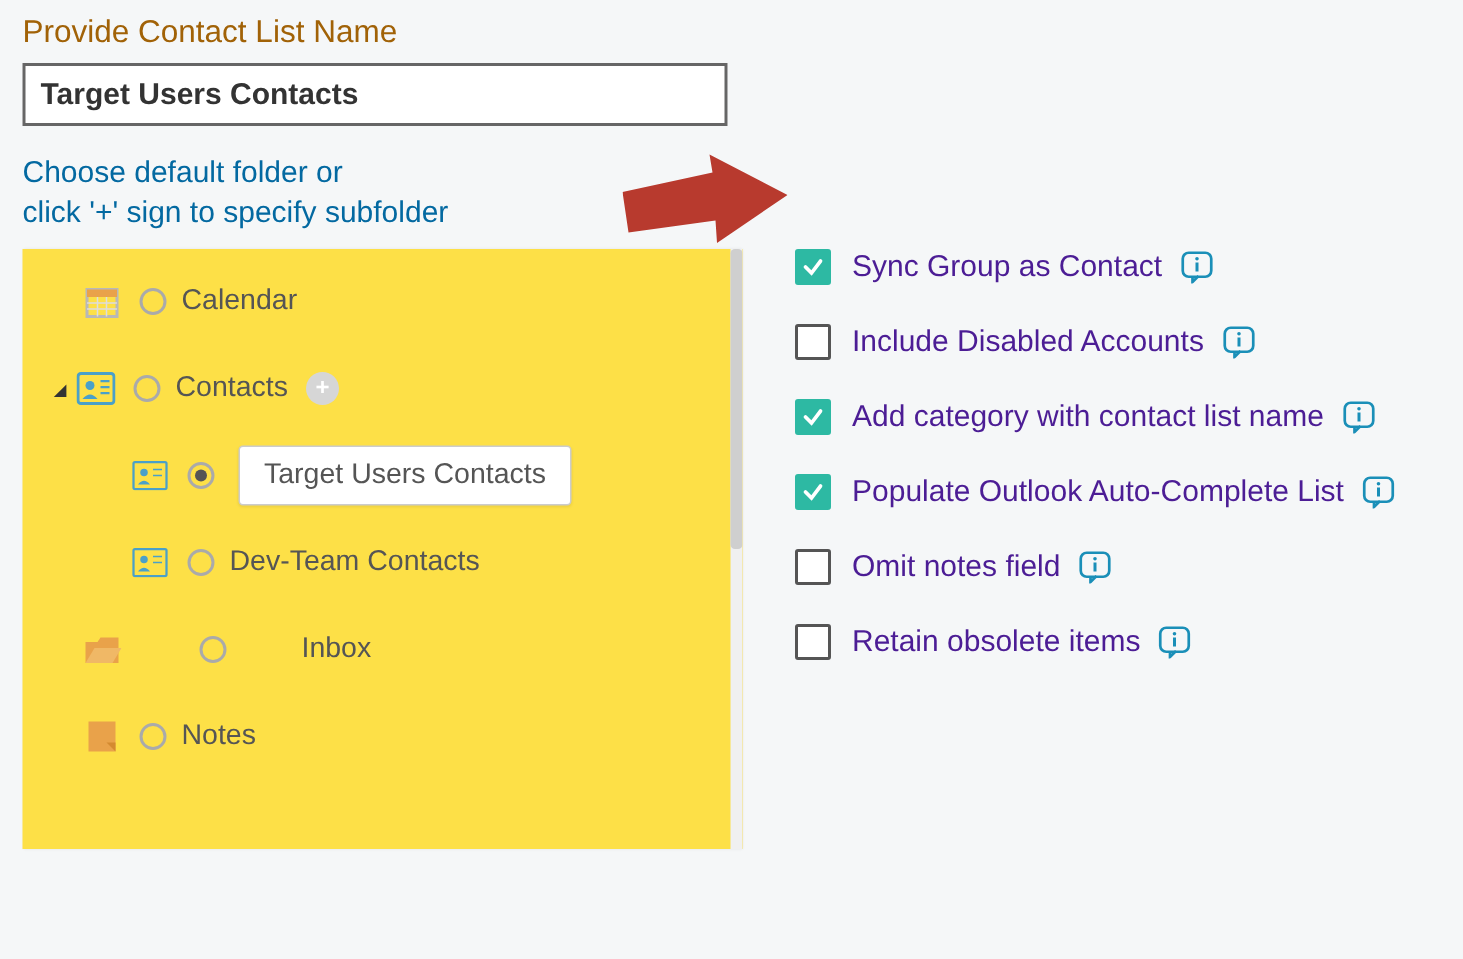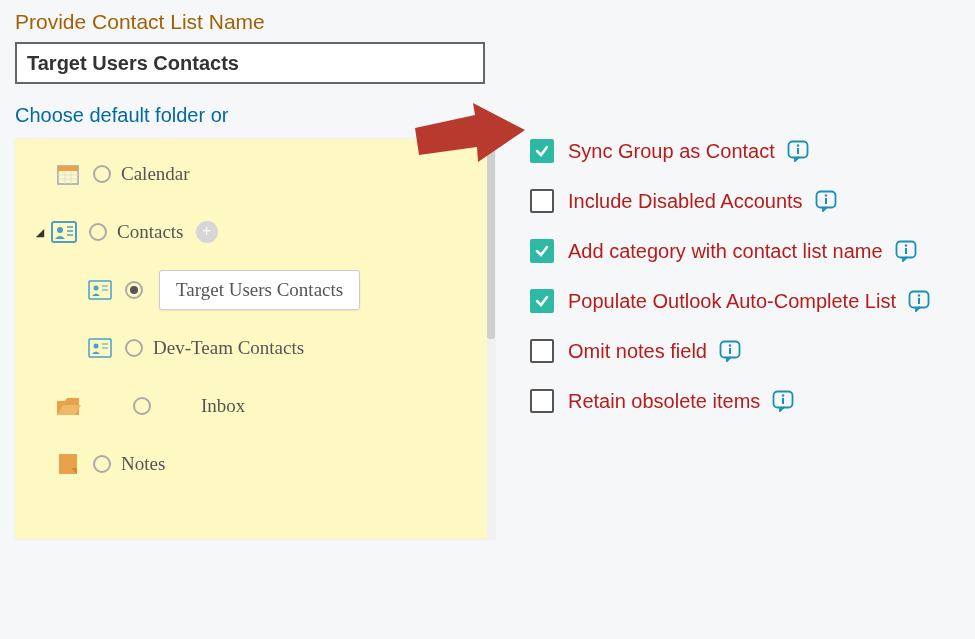--- a/index.html
+++ b/index.html
@@ -35,26 +35,25 @@
       margin-bottom: 10px;
     }
     .columns {
       display: flex;
       align-items: flex-start;
       gap: 35px;
     }
     .folder-panel {
       width: 480px;
       height: 400px;
-      background: #fef9c3;
+      background: #fde047;
       position: relative;
       padding: 18px 10px 0 10px;
       overflow: hidden;
       box-shadow: 0 0 2px rgba(0,0,0,0.08);
-      font-family: Liberation Serif, serif;
     }
     .scrollbar-track {
       position: absolute;
       right: 0;
       top: 0;
       bottom: 0;
       width: 8px;
       background: #f0f0f0;
     }
     .scrollbar-thumb {
@@ -133,21 +132,21 @@
       margin-left: 6px;
     }
     .options-col {
       padding-top: 0;
     }
     .opt-row {
       display: flex;
       align-items: center;
       margin-bottom: 26px;
       font-size: 20px;
-      color: #b91c1c;
+      color: #4c1d95;
     }
     .opt-row.indent { margin-left: 34px; }
     .checkbox {
       width: 24px;
       height: 24px;
       border: 2px solid #555;
       background: #fff;
       margin-right: 14px;
       display: inline-flex;
       align-items: center;
@@ -184,20 +183,21 @@
 
 
 
 
 <div class="label-text">Provide Contact List Name</div>
 <input class="name-input" type="text" value="Target Users Contacts" style="">
 
 
 <div class="choose-label">
   <span>Choose default folder or</span><br>
+  <span>click '+' sign to specify subfolder</span>
 </div>
 
 <div class="columns">
 
   <div class="folder-panel">
     <div class="scrollbar-track">
       <div class="scrollbar-thumb"></div>
     </div>
 
     <div class="tree-row" style="padding-left:30px;">

